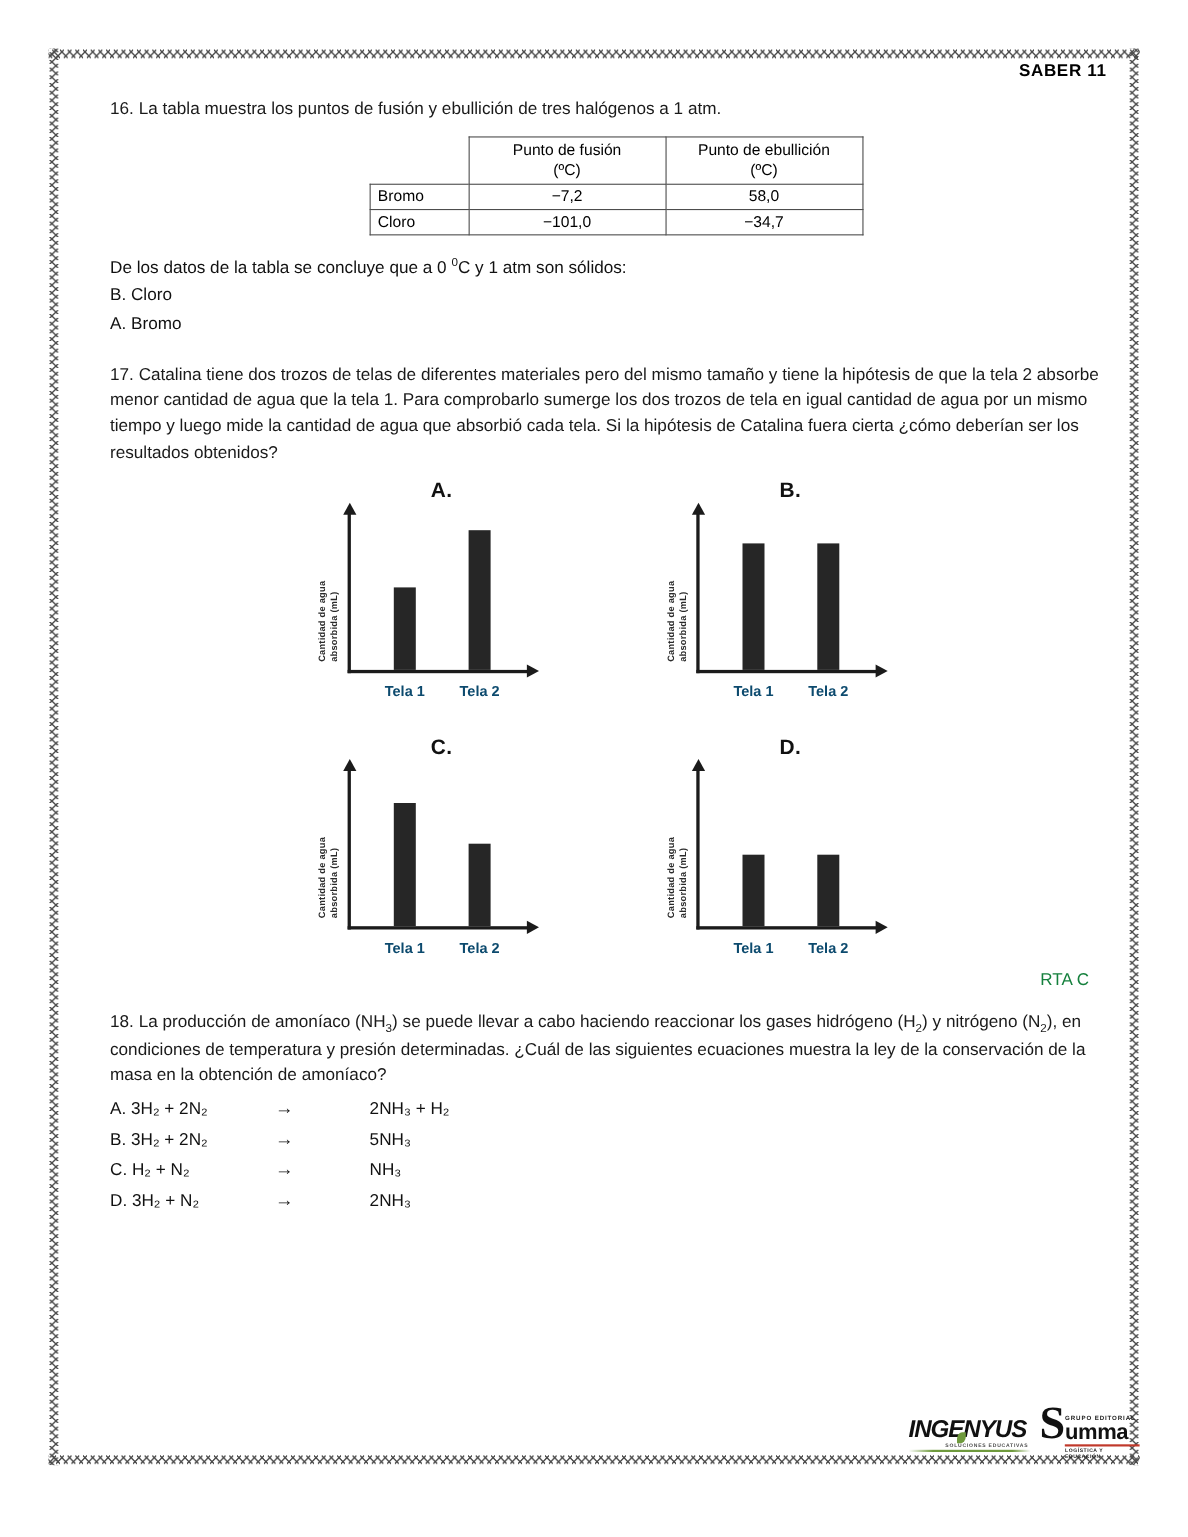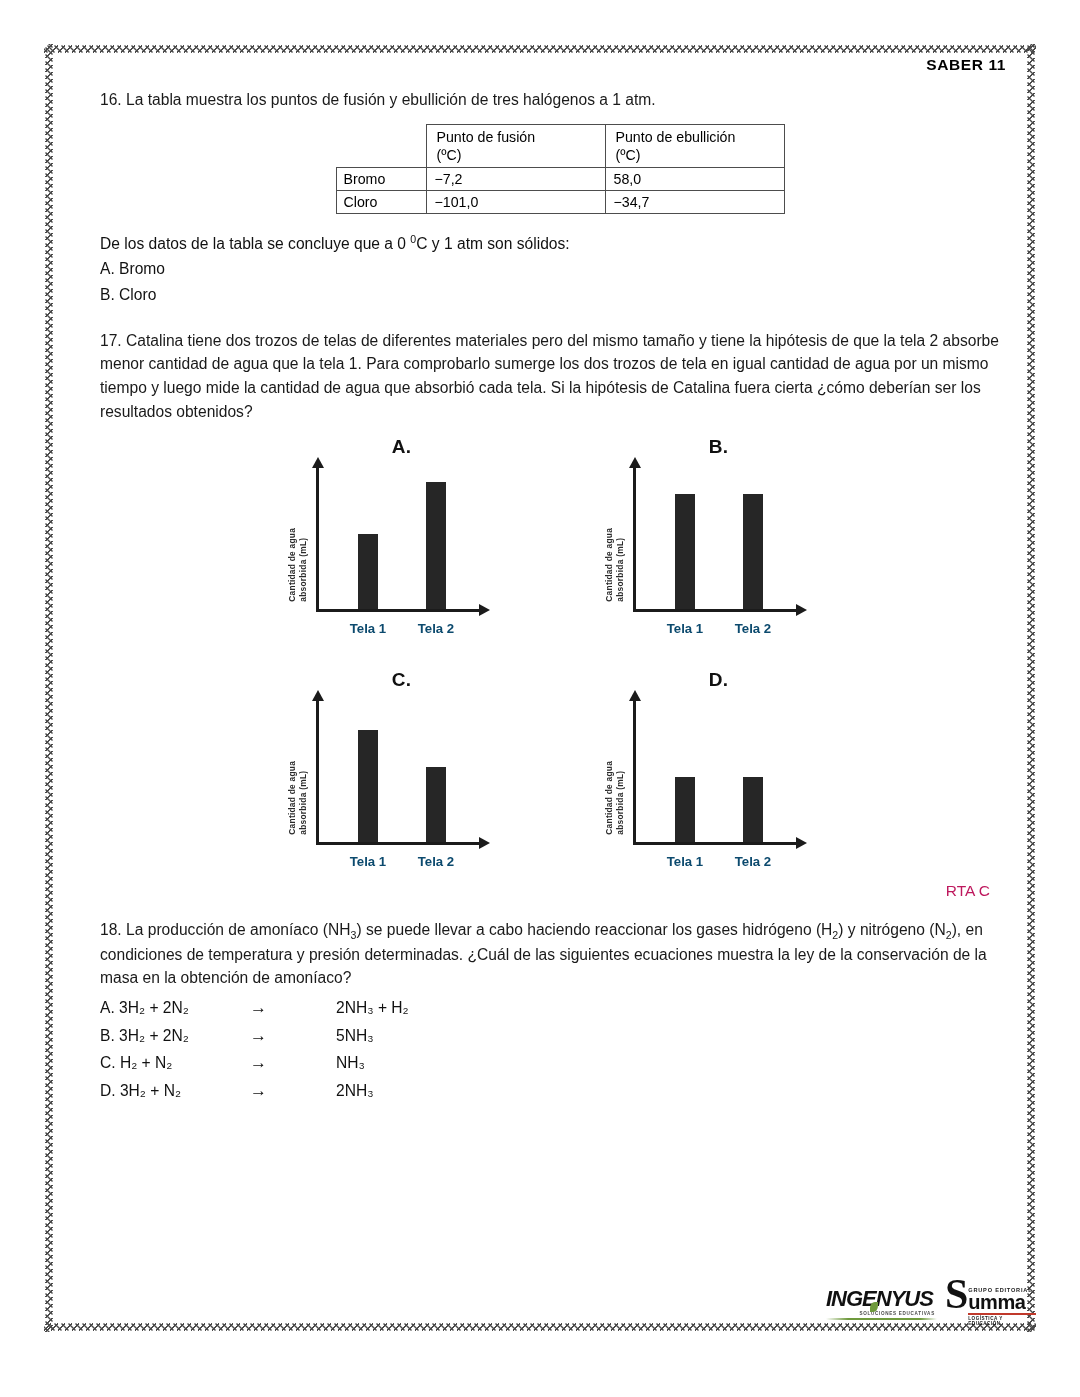--- a/index.html
+++ b/index.html
@@ -95,20 +95,21 @@
   .tbl-wrap { margin: 12px 0 4px 0; display: flex; justify-content: center; }
   table.halogens {
     border-collapse: collapse;
     font-family: "Liberation Sans", sans-serif;
     font-size: 14.2px;
     color: #000;
   }
   table.halogens td {
     border: 1px solid #4d4d4d;
     padding: 2px 8px;
+    text-align: center;
     line-height: 1.28;
   }
   table.halogens td.blank {
     border: none;
   }
   table.halogens td.hd {
     width: 158px;
     padding: 3px 10px;
   }
   table.halogens td.rowhead {
@@ -220,21 +221,21 @@
     transform: translateX(-50%);
   }
   .xtick.t1 { left: 52px; }
   .xtick.t2 { left: 120px; }
 
   .rta {
     position: absolute;
     right: 30px;
     bottom: -26px;
     font-size: 15.5px;
-    color: #be185d;
+    color: #15803d;
   }
 
   
   .eqlist { margin-top: 4px; }
   .eqrow {
     display: flex;
     align-items: baseline;
     font-size: 15.6px;
     line-height: 1.62;
   }
@@ -377,22 +378,22 @@
             <td>−34,7</td>
           </tr>
         </tbody>
       </table>
     </div>
 
     <div class="q-lead">
       <span>De los datos de la tabla se concluye que a 0 </span><sup>0</sup><span>C y 1 atm son sólidos:</span>
     </div>
 
+    <div class="opt">B. Cloro</div>
     <div class="opt">A. Bromo</div>
-    <div class="opt">B. Cloro</div>
   </div>
 
   <div class="q-block" style="margin-top:22px;">
     <div class="q-stem">
       <span class="q-num">17.</span>
       <span>Catalina tiene dos trozos de telas de diferentes materiales pero del mismo tamaño y tiene la hipótesis de que la tela 2 absorbe menor cantidad de agua que la tela 1. Para comprobarlo sumerge los dos trozos de tela en igual cantidad de agua por un mismo tiempo y luego mide la cantidad de agua que absorbió cada tela. Si la hipótesis de Catalina fuera cierta ¿cómo deberían ser los resultados obtenidos?</span>
     </div>
 
     <div class="charts-grid">
 

